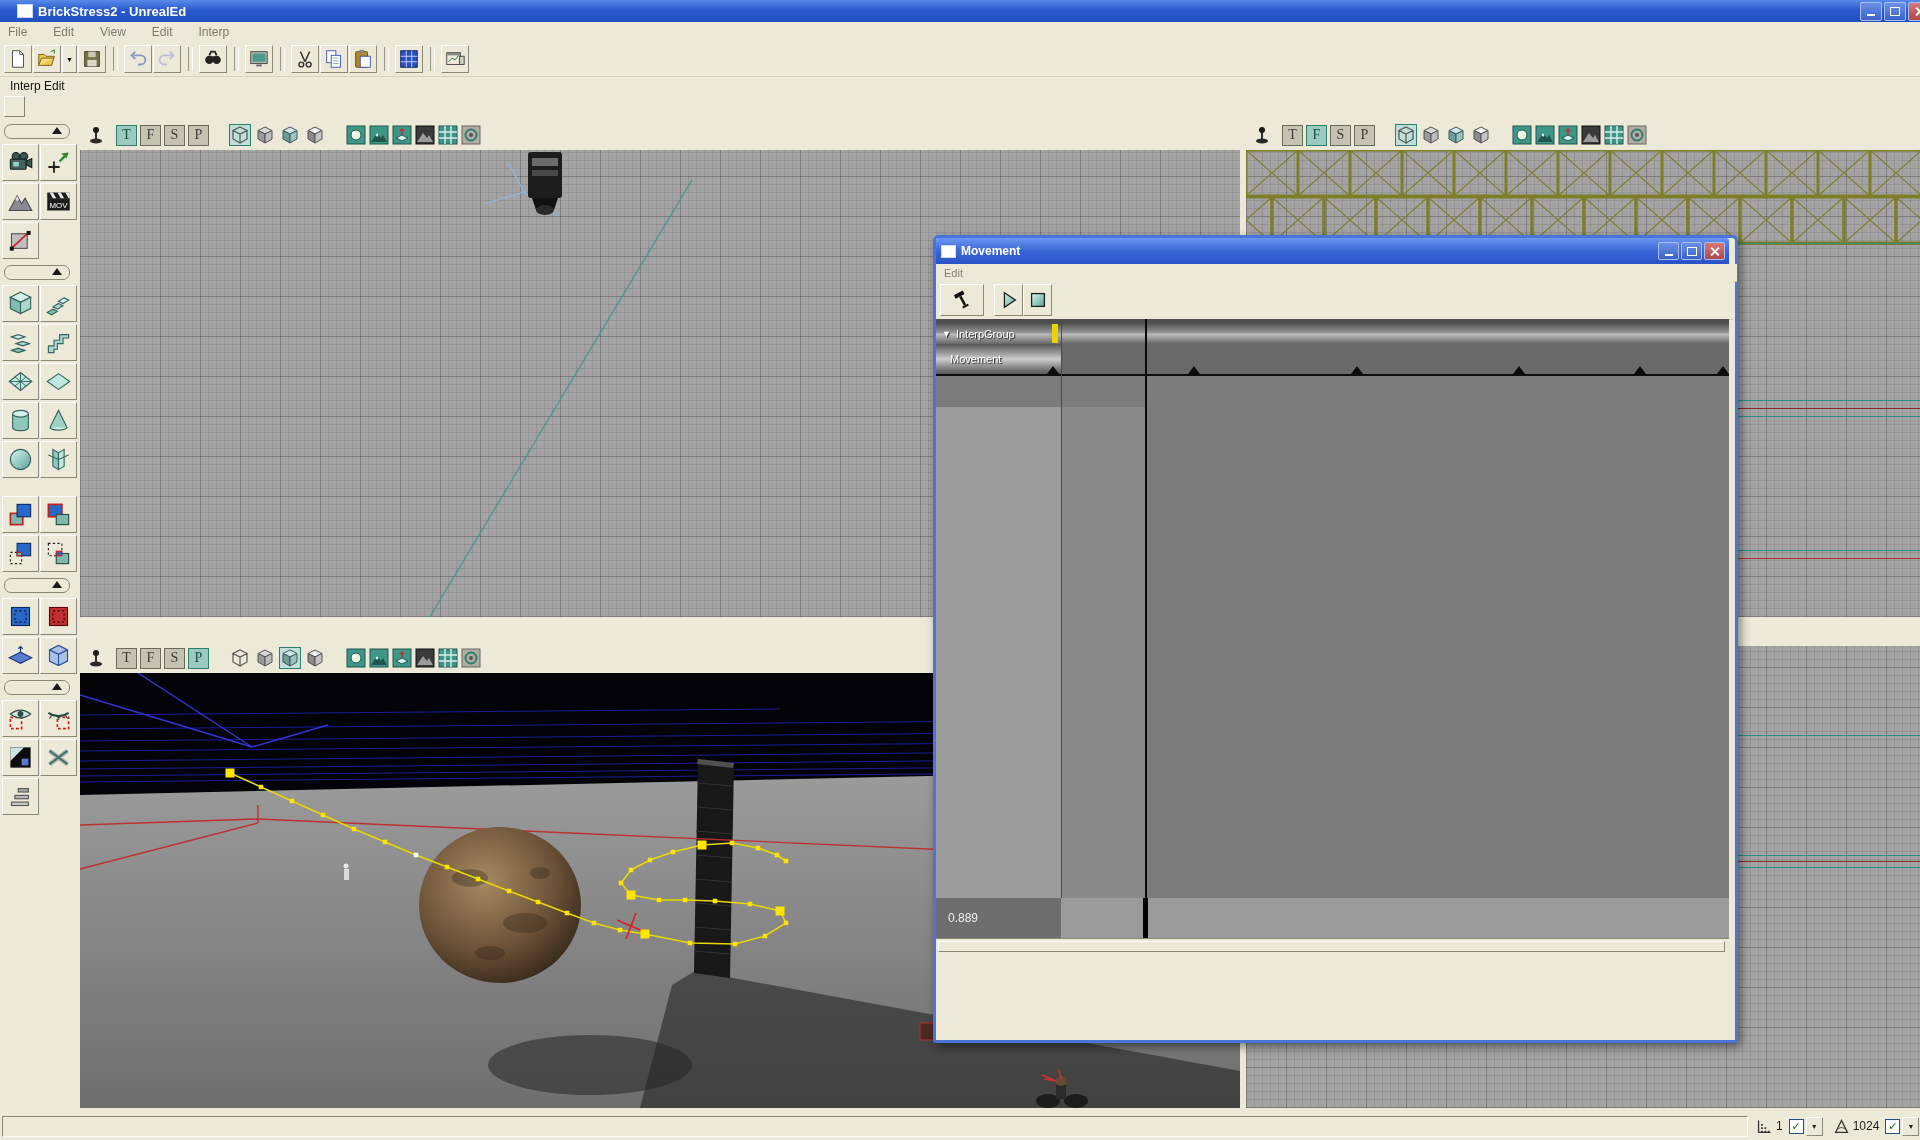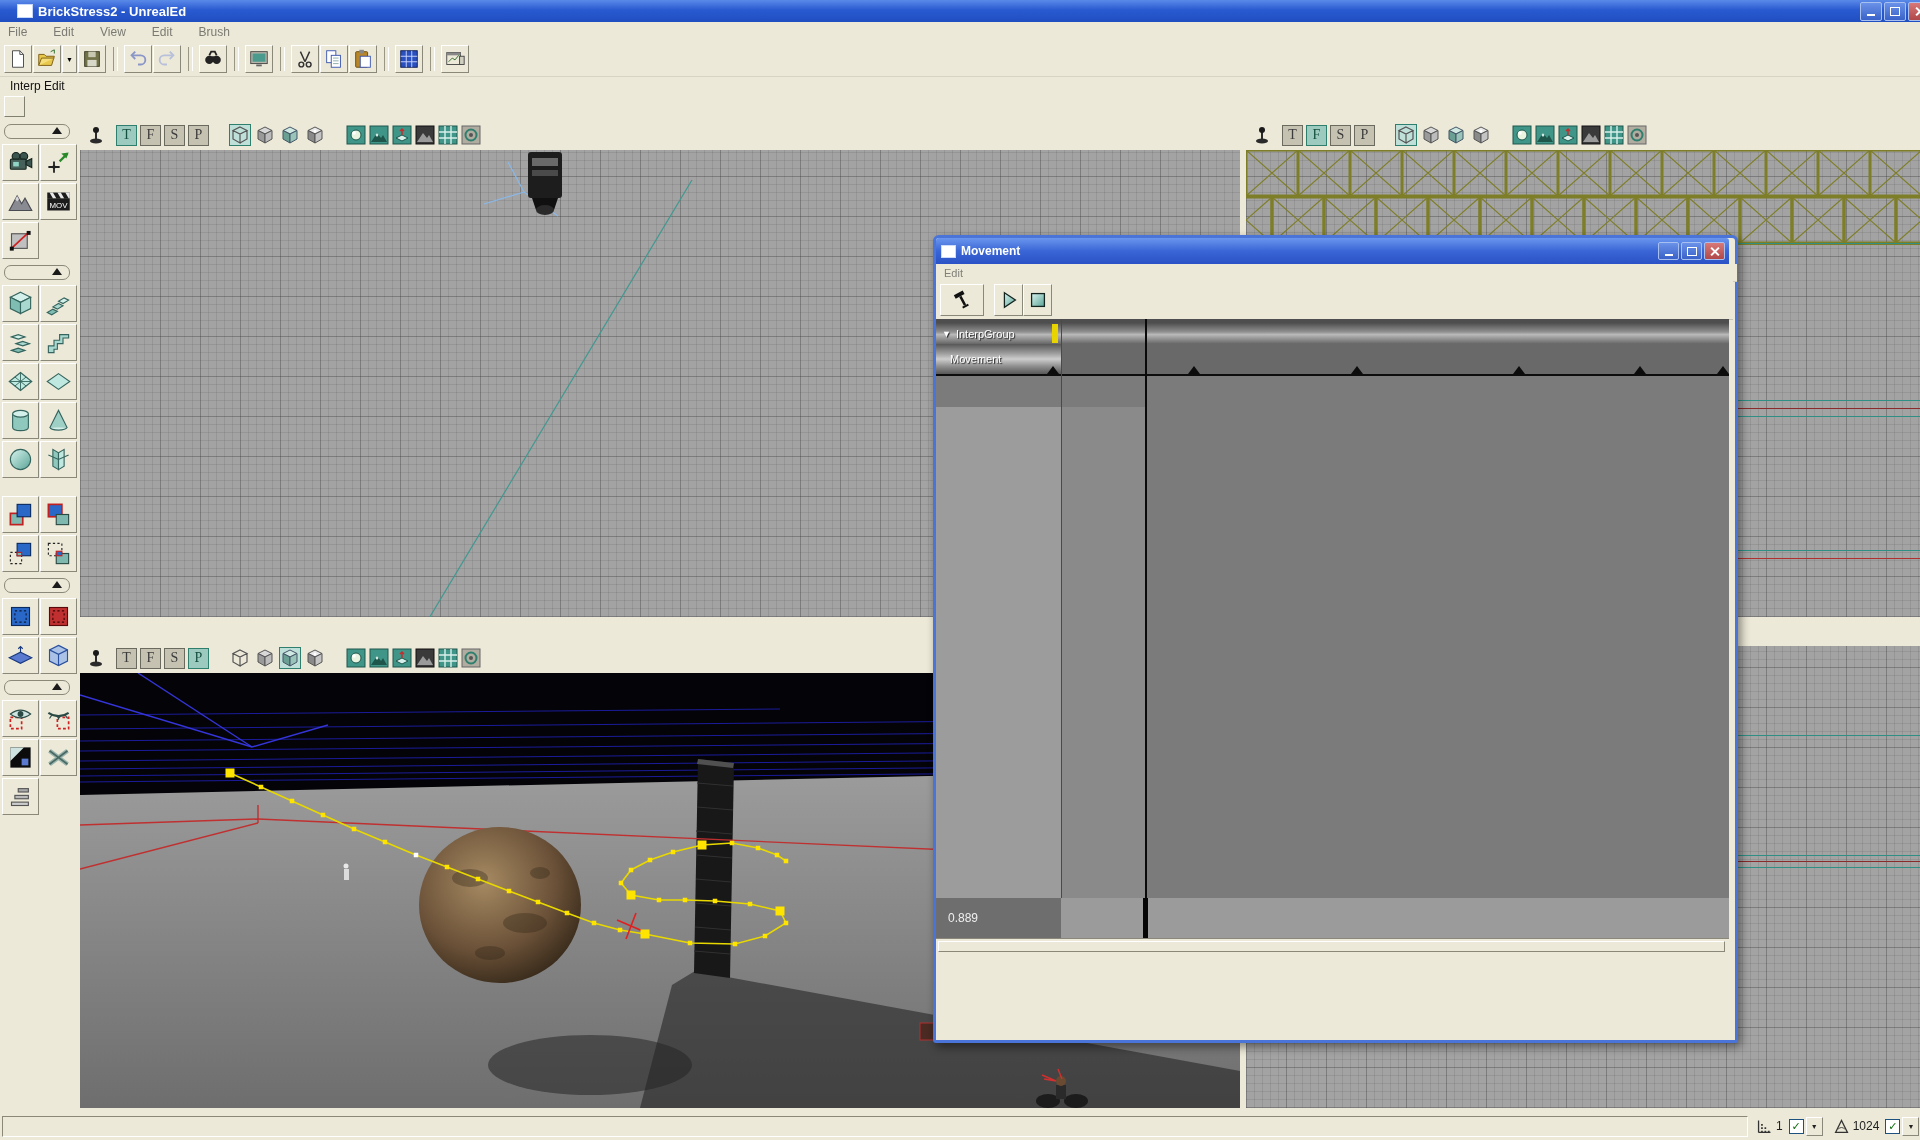--- a/index.html
+++ b/index.html
@@ -369,21 +369,21 @@
         <div class="glyph-x"></div>
       </div>
   </div>
 </div>
 
 <div id="menubar" class="abs">
   <span>File</span>
   <span>Edit</span>
   <span>View</span>
   <span>Edit</span>
-  <span>Brush</span>
+  <span>Interp</span>
 </div>
 
 <div id="maintoolbar" class="abs">
   <div class="tbtn">
       <svg width="22" height="22">
         <use href="#m-new"></use>
       </svg>
     </div>
   <div class="tbtn">
       <svg width="22" height="22">

